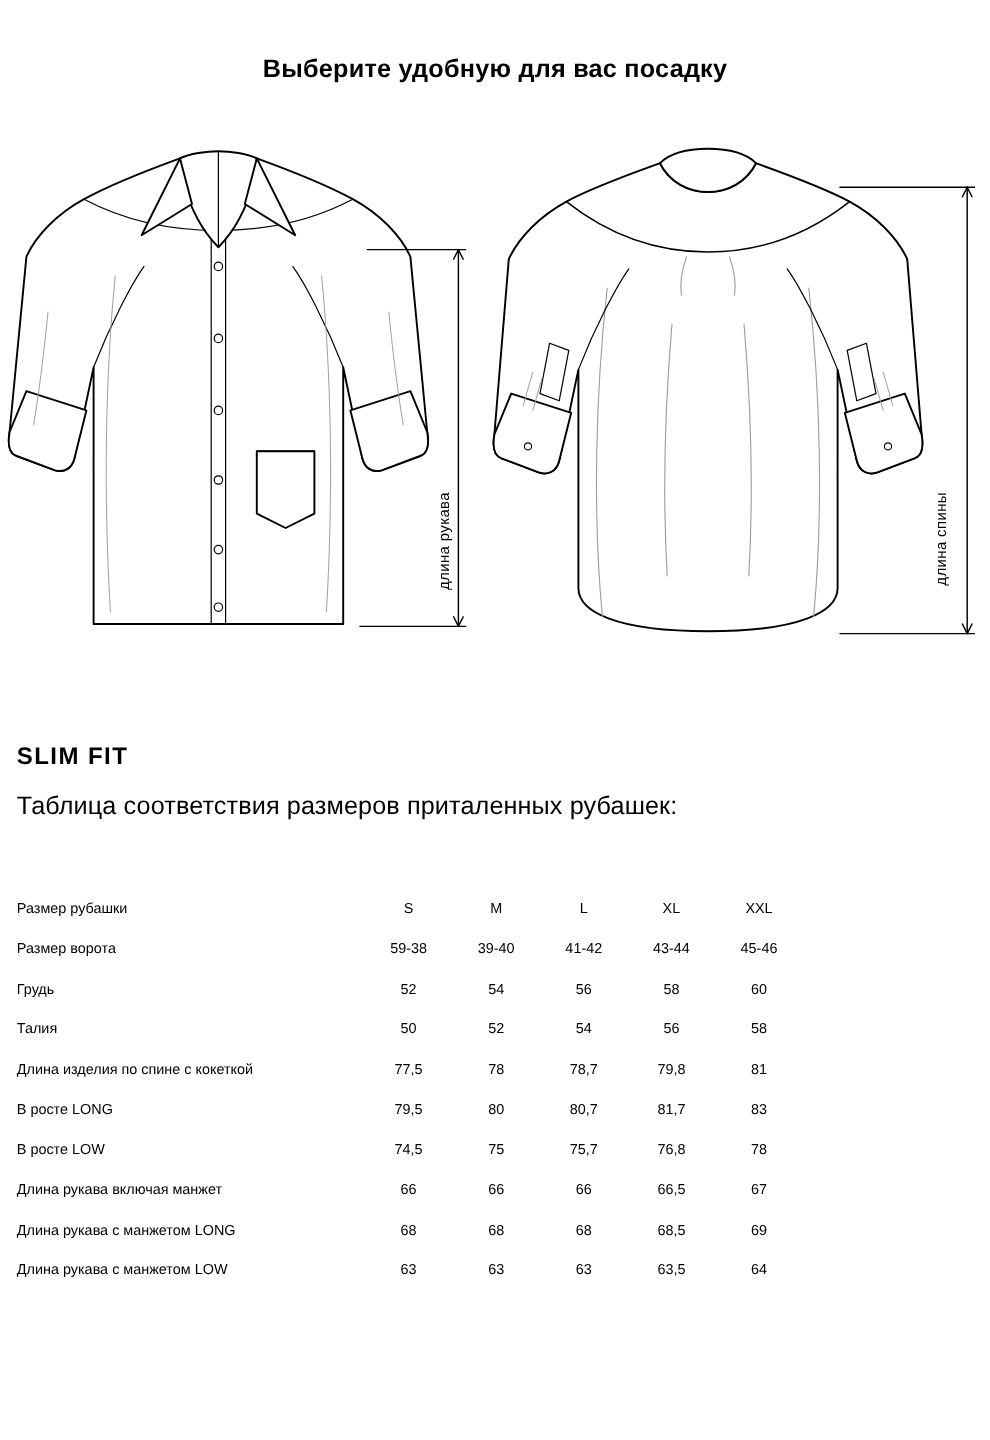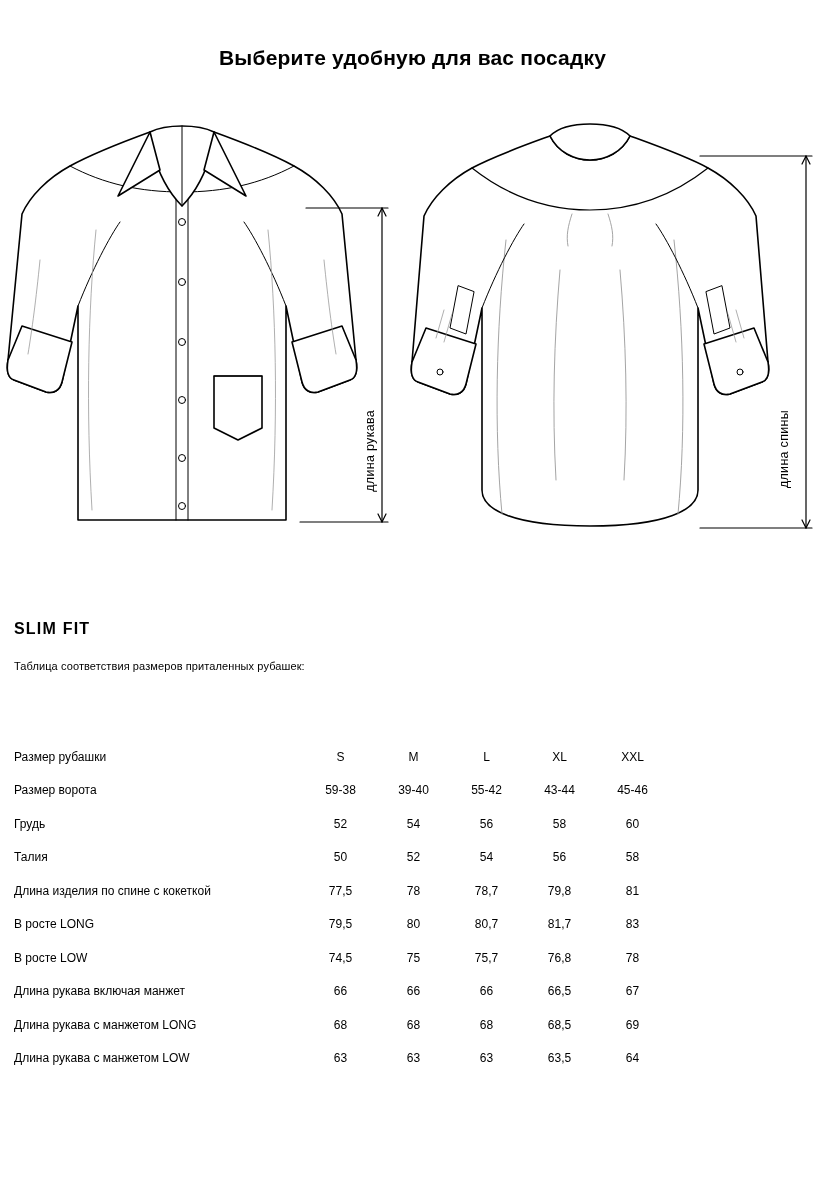--- a/index.html
+++ b/index.html
@@ -46,29 +46,29 @@
     white-space: nowrap;
     letter-spacing: 0.3px;
   }
   .vlabel.sleeve { left: 363px; top: 300px; }
   .vlabel.back { left: 777px; top: 300px; }
 
   .fit-name {
     position: absolute;
     top: 620px;
     left: 14px;
-    font-size: 16px;
+    font-size: 20px;
     font-weight: bold;
     letter-spacing: 1.2px;
   }
   .subtitle {
     position: absolute;
     top: 660px;
     left: 14px;
-    font-size: 11px;
+    font-size: 21px;
     letter-spacing: 0.1px;
   }
   table.sizes {
     position: absolute;
     top: 740px;
     left: 14px;
     width: 655px;
     border-collapse: collapse;
     font-size: 12px;
   }
@@ -222,21 +222,21 @@
         <th class="col">L</th>
         <th class="col">XL</th>
         <th class="col">XXL</th>
       </tr>
     </thead>
     <tbody>
       <tr>
         <td class="rowhead">Размер ворота</td>
         <td class="col">59-38</td>
         <td class="col">39-40</td>
-        <td class="col">55-42</td>
+        <td class="col">41-42</td>
         <td class="col">43-44</td>
         <td class="col">45-46</td>
       </tr>
       <tr>
         <td class="rowhead">Грудь</td>
         <td class="col">52</td>
         <td class="col">54</td>
         <td class="col">56</td>
         <td class="col">58</td>
         <td class="col">60</td>

